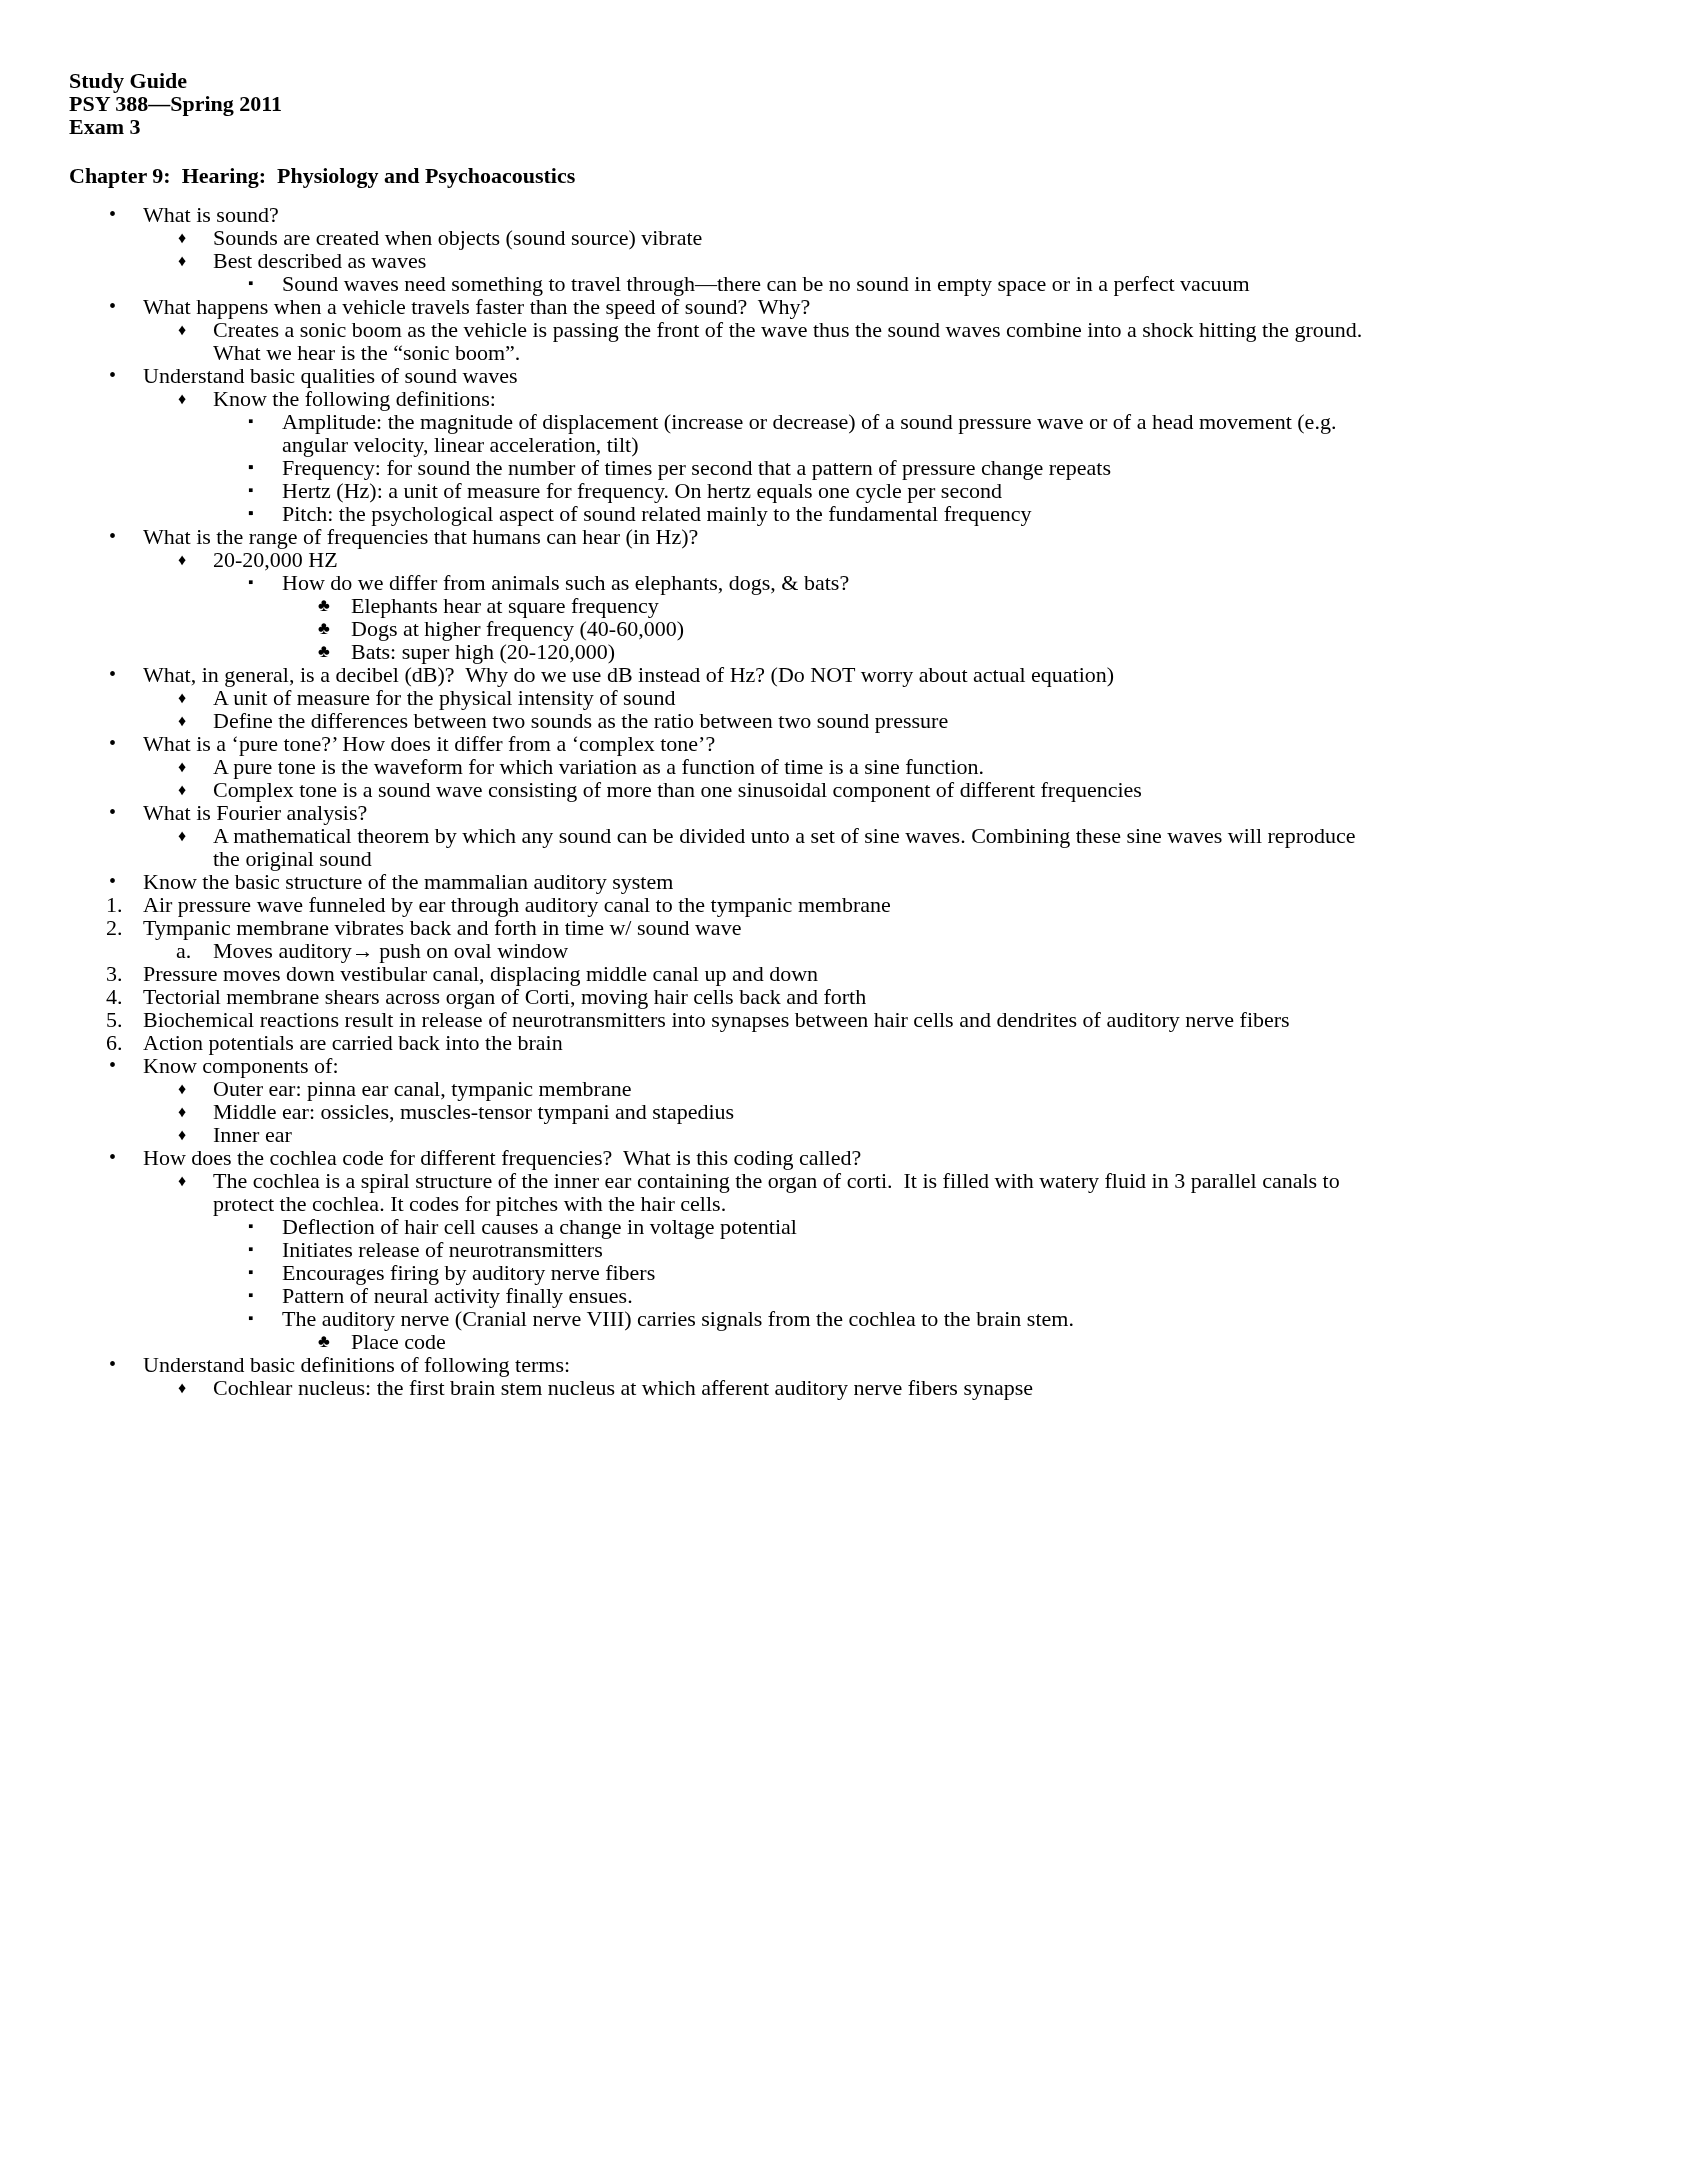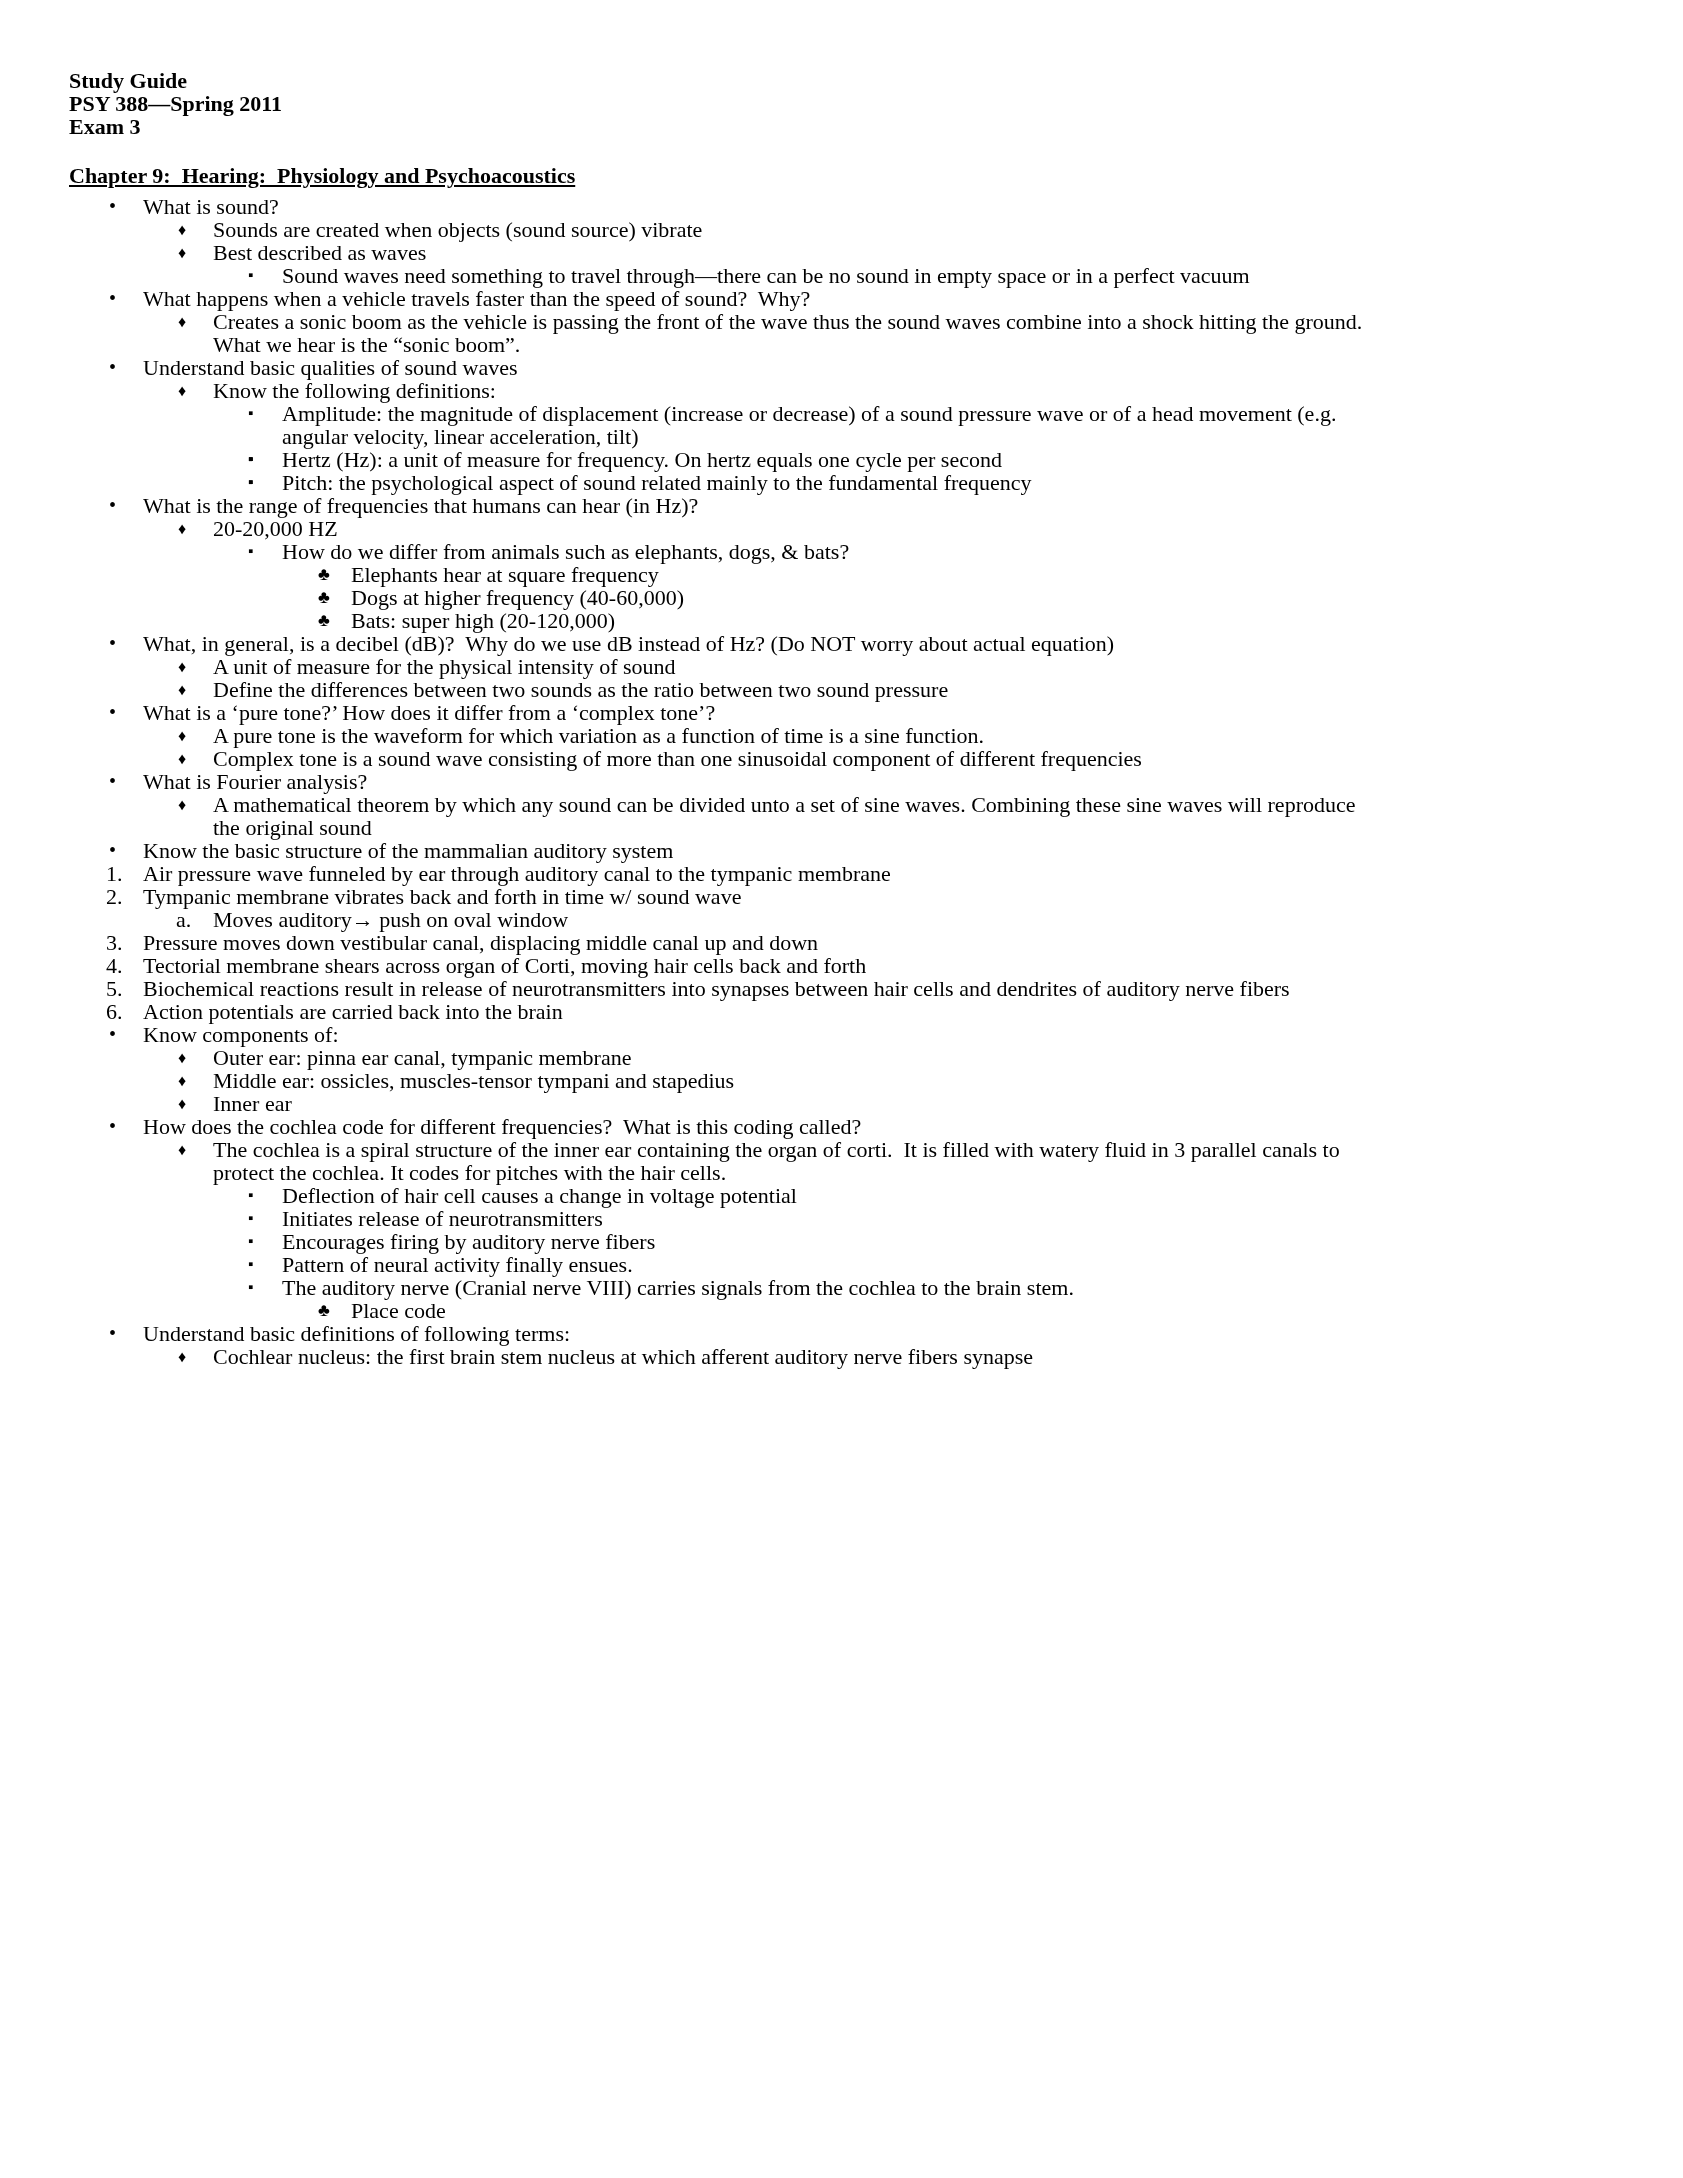--- a/index.html
+++ b/index.html
@@ -23,23 +23,22 @@
     padding: 69px 297px 0 69px;
     overflow: hidden;
     background: #ffffff;
   }
   .header-line {
     font-weight: bold;
     white-space: pre-wrap;
   }
   .chapter-heading {
     font-weight: bold;
-    text-decoration: underline;
     margin-top: 26px;
-    margin-bottom: 8px;
+    margin-bottom: 16px;
     white-space: pre-wrap;
   }
   .outline .item {
     position: relative;
     white-space: pre-wrap;
   }
   .outline .marker {
     position: absolute;
     top: 0;
     line-height: 23px;
@@ -76,21 +75,21 @@
       <div class="item lvl1"><span class="marker">•</span><span>What is sound?</span></div>
       <div class="item lvl2"><span class="marker">♦</span><span>Sounds are created when objects (sound source) vibrate</span></div>
       <div class="item lvl2"><span class="marker">♦</span><span>Best described as waves</span></div>
       <div class="item lvl3"><span class="marker">▪</span><span>Sound waves need something to travel through—there can be no sound in empty space or in a perfect vacuum</span></div>
       <div class="item lvl1"><span class="marker">•</span><span>What happens when a vehicle travels faster than the speed of sound?  Why?</span></div>
       <div class="item lvl2"><span class="marker">♦</span><span>Creates a sonic boom as the vehicle is passing the front of the wave thus the sound waves combine into a shock hitting the ground. What we hear is the “sonic boom”.</span></div>
       <div class="item lvl1"><span class="marker">•</span><span>Understand basic qualities of sound waves</span></div>
       <div class="item lvl2"><span class="marker">♦</span><span>Know the following definitions:</span></div>
       <div class="item lvl3"><span class="marker">▪</span><span>Amplitude: the magnitude of displacement (increase or decrease) of a sound pressure wave or of a head movement (e.g. angular velocity, linear acceleration, tilt)</span></div>
       <div class="item lvl3"><span class="marker">▪</span></div>
-      <div class="item lvl3"><span class="marker">▪</span></div>
+      <div class="item lvl3"><span class="marker">▪</span><span>Frequency: for sound the number of times per second that a pattern of pressure change repeats</span></div>
       <div class="item lvl3"><span class="marker">▪</span><span>Hertz (Hz): a unit of measure for frequency. On hertz equals one cycle per second</span></div>
       <div class="item lvl3"><span class="marker">▪</span></div>
       <div class="item lvl3"><span class="marker">▪</span><span>Pitch: the psychological aspect of sound related mainly to the fundamental frequency</span></div>
       <div class="item lvl1"><span class="marker">•</span><span>What is the range of frequencies that humans can hear (in Hz)?</span></div>
       <div class="item lvl2"><span class="marker">♦</span><span>20-20,000 HZ</span></div>
       <div class="item lvl3"><span class="marker">▪</span><span>How do we differ from animals such as elephants, dogs, &amp; bats?</span></div>
       <div class="item lvl4"><span class="marker">♣</span><span>Elephants hear at square frequency</span></div>
       <div class="item lvl4"><span class="marker">♣</span><span>Dogs at higher frequency (40-60,000)</span></div>
       <div class="item lvl4"><span class="marker">♣</span><span>Bats: super high (20-120,000)</span></div>
       <div class="item lvl1"><span class="marker">•</span><span>What, in general, is a decibel (dB)?  Why do we use dB instead of Hz? (Do NOT worry about actual equation)</span></div>

